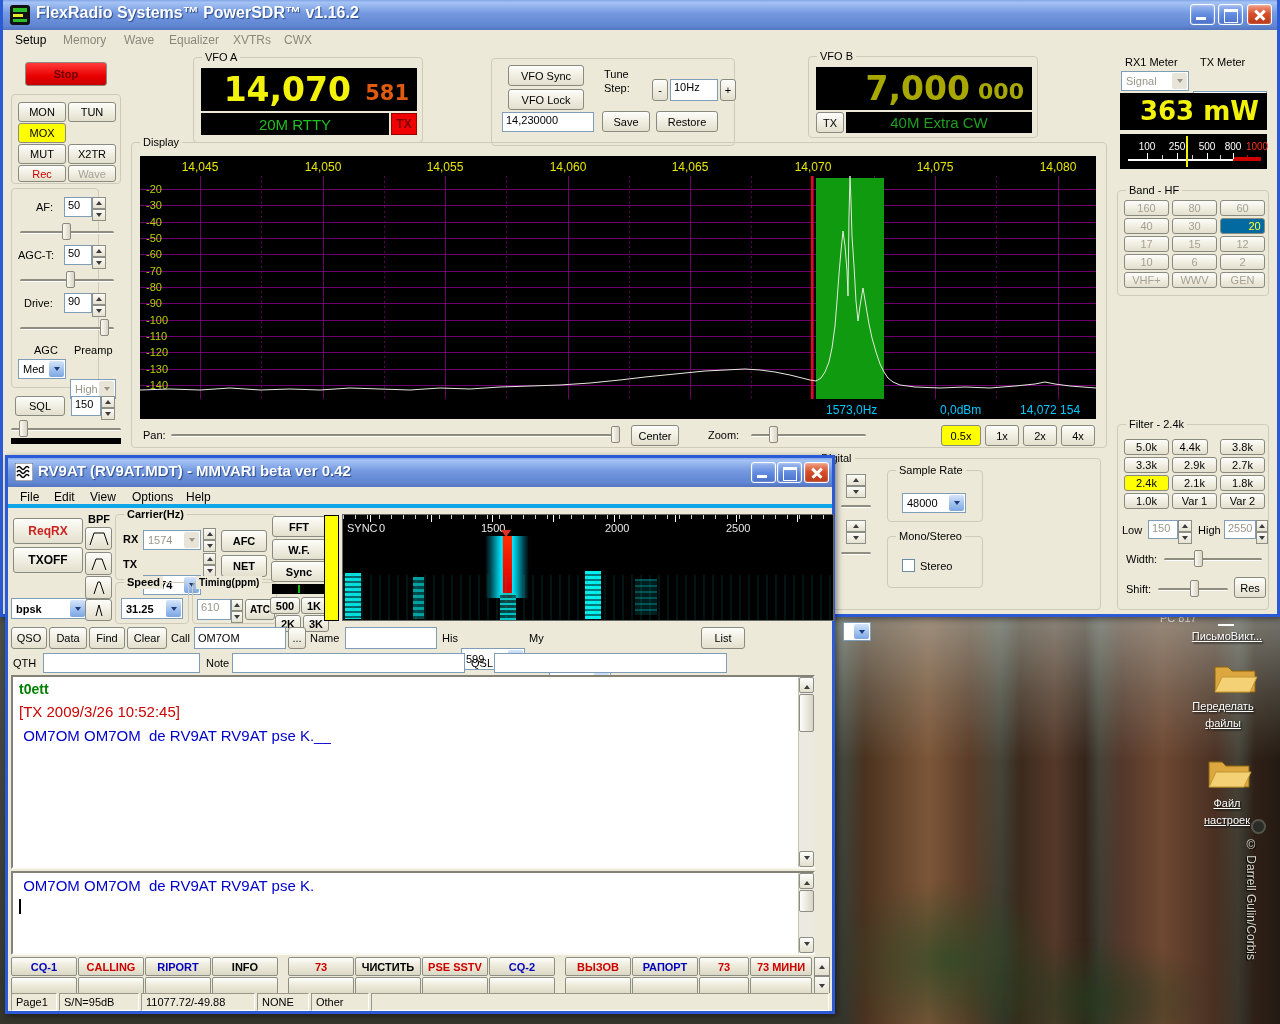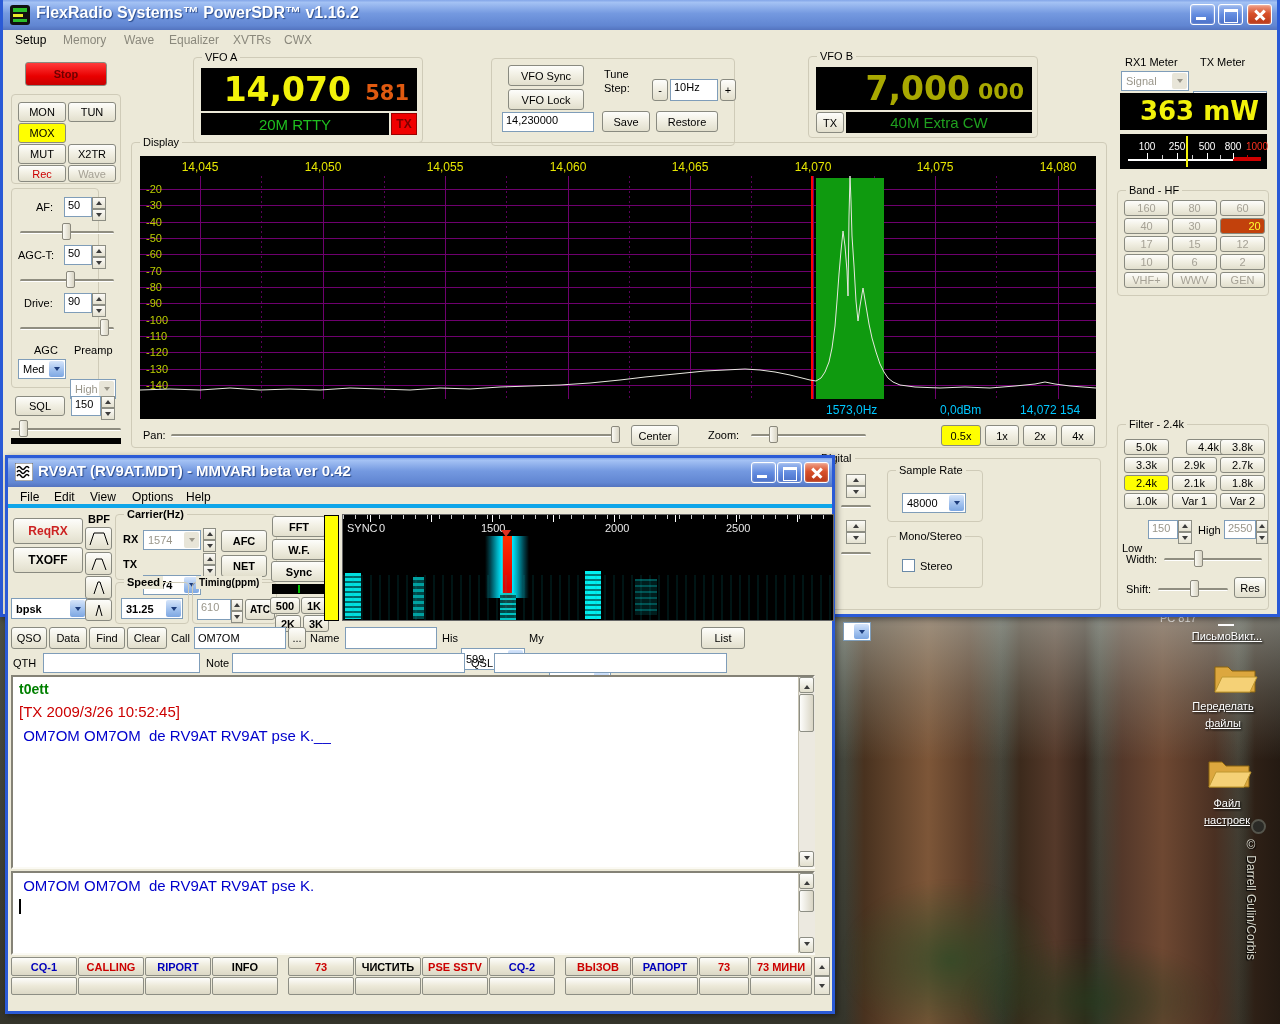--- a/index.html
+++ b/index.html
@@ -30,21 +30,21 @@
   .g-x::after  { transform:translate(-50%,-50%) rotate(-45deg); }
   .menubar { background:#ECE9D8; font-size:12px; }
   .menuitem { position:absolute; top:3px; }
 
   
   .btn { background:linear-gradient(180deg,#fdfdfb 0%,#f2f0e4 45%,#e2dfcd 100%);
     border:1px solid #898A80; border-radius:3px; font-size:11px; color:#000;
     display:flex; align-items:center; justify-content:center; white-space:nowrap; }
   .btn.dis { color:#A5A195; }
   .btn.yel { background:#FFFF00; }
-  .btn.olive { background:#c2410c; color:#FFFF30;padding-left:24px; }
+  .btn.olive { background:#0369a1; color:#FFFF30;padding-left:24px; }
   .btn.red { background:linear-gradient(180deg,#ff3b3b,#e90000 60%,#c80000); color:#6d0000; font-weight:bold; }
   .grp { border:1px solid #CFCBB8; border-radius:4px; }
   .glbl { position:absolute; top:-7px; left:8px; background:#ECE9D8; padding:0 3px; font-size:11px; line-height:13px; white-space:nowrap; }
   .lab { font-size:11px; color:#000; white-space:nowrap; }
   .tb { background:#fff; border:1px solid #7F9DB9; font-size:11px; padding:1px 3px; color:#000; font-family:inherit; }
   .tb.gray { color:#9a968a; }
   .dd { background:#fff; border:1px solid #7F9DB9; font-size:11px; display:flex; align-items:center; padding-left:4px; position:relative; }
   .dd .arr { position:absolute; right:1px; top:1px; bottom:1px; width:15px;
     background:linear-gradient(180deg,#d6e5fa 0%,#a5c4ef 50%,#7da7e2 100%); border-radius:2px;
     display:flex; align-items:center; justify-content:center; }
@@ -404,32 +404,32 @@
     <div class="abs btn dis" style="left:102px;top:63px;width:45px;height:16px">2</div>
     <div class="abs btn dis" style="left:6px;top:81px;width:45px;height:16px">VHF+</div>
     <div class="abs btn dis" style="left:54px;top:81px;width:45px;height:16px">WWV</div>
     <div class="abs btn dis" style="left:102px;top:81px;width:45px;height:16px">GEN</div>
   </div>
 
 
   <div class="abs grp" style="left:1114px;top:424px;width:152px;height:186px">
     <div class="glbl">Filter - 2.4k</div>
     <div class="abs btn" style="left:6px;top:14px;width:45px;height:16px">5.0k</div>
-    <div class="abs btn" style="left:68px;top:14px;width:45px;height:16px">4.4k</div>
+    <div class="abs btn" style="left:54px;top:14px;width:36px;height:16px">4.4k</div>
     <div class="abs btn" style="left:102px;top:14px;width:45px;height:16px">3.8k</div>
     <div class="abs btn" style="left:6px;top:32px;width:45px;height:16px">3.3k</div>
     <div class="abs btn" style="left:54px;top:32px;width:45px;height:16px">2.9k</div>
     <div class="abs btn" style="left:102px;top:32px;width:45px;height:16px">2.7k</div>
     <div class="abs btn yel" style="left:6px;top:50px;width:45px;height:16px">2.4k</div>
     <div class="abs btn" style="left:54px;top:50px;width:45px;height:16px">2.1k</div>
     <div class="abs btn" style="left:102px;top:50px;width:45px;height:16px">1.8k</div>
     <div class="abs btn" style="left:6px;top:68px;width:45px;height:16px">1.0k</div>
     <div class="abs btn" style="left:54px;top:68px;width:45px;height:16px">Var 1</div>
     <div class="abs btn" style="left:102px;top:68px;width:45px;height:16px">Var 2</div>
-    <div class="abs lab" style="left:4px;top:117px">Low</div>
+    <div class="abs lab" style="left:4px;top:99px">Low</div>
     <div class="abs" style="left:30px;top:95px;width:44px;height:19px;display:flex">
       <div class="tb gray" style="flex:1">150</div>
         <div class="spin">
           <div>
             <i class="tu"></i>
           </div>
           <div>
             <i class="td2"></i>
           </div>
         </div>
@@ -741,13 +741,21 @@
   <div class="abs mbtn" style="left:742px;top:519px;width:62px;height:18px"></div>
   <div class="abs spin" style="left:806px;top:499px;width:16px;height:38px">
       <div>
         <i class="tu"></i>
       </div>
       <div>
         <i class="td2"></i>
       </div>
     </div>
 
+  <div class="abs" style="left:0;bottom:0;width:824px;height:18px;background:#ECE9D8">
+    <div class="scell abs" style="left:3px;top:0;width:46px;height:18px">Page1</div>
+    <div class="scell abs" style="left:51px;top:0;width:80px;height:18px">S/N=95dB</div>
+    <div class="scell abs" style="left:133px;top:0;width:114px;height:18px">11077.72/-49.88</div>
+    <div class="scell abs" style="left:249px;top:0;width:52px;height:18px">NONE</div>
+    <div class="scell abs" style="left:303px;top:0;width:58px;height:18px">Other</div>
+    <div class="scell abs" style="left:363px;top:0;width:458px;height:18px"></div>
+  </div>
 </div>
 
 </body></html>

